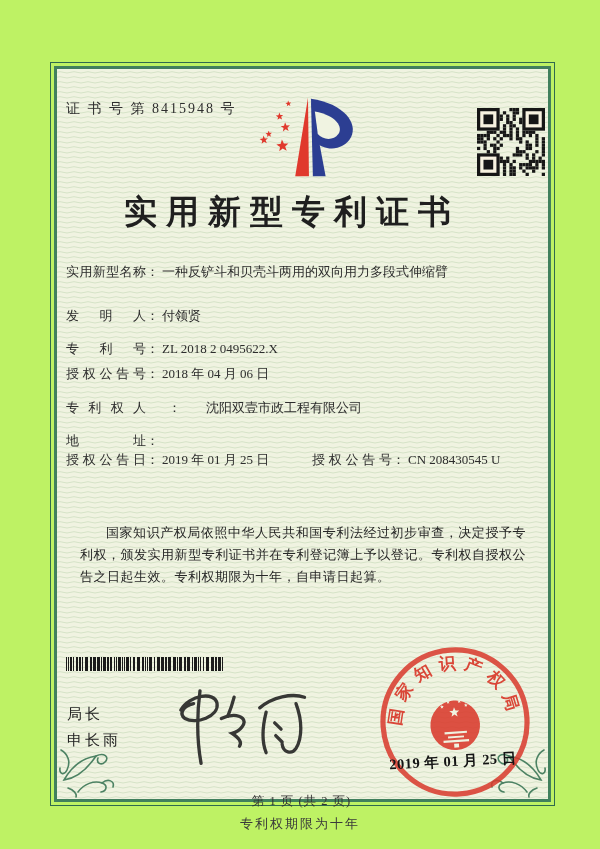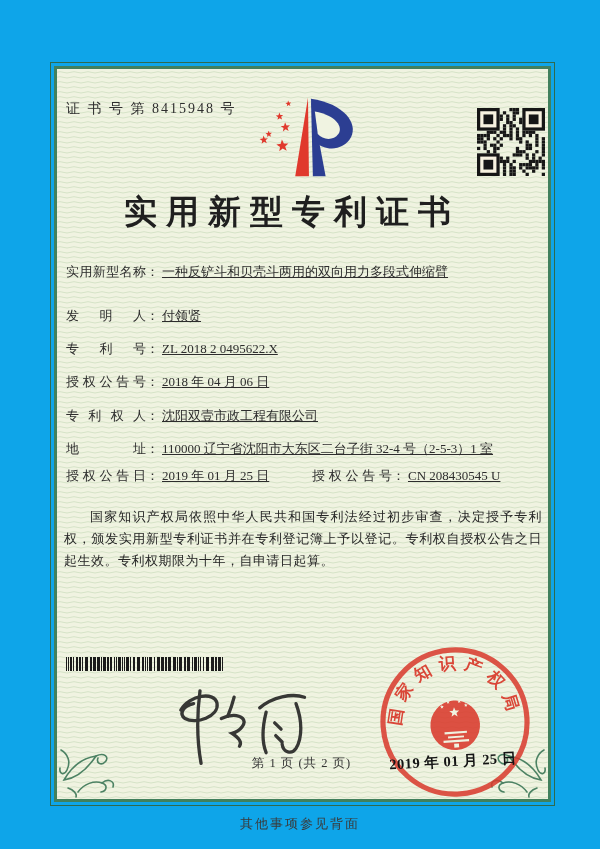--- a/index.html
+++ b/index.html
@@ -1,18 +1,18 @@
 <!DOCTYPE html>
 <html><head>
 <meta charset="utf-8">
 <style>
   html,body{margin:0;padding:0;}
   .page{
     position:relative; width:600px; height:849px;
-    background:#0ea5e9; overflow:hidden;
+    background:#bef264; overflow:hidden;
     font-family:"Liberation Serif","DejaVu Serif",serif;
     color:#2a2a2a;
   }
   
   .frame{position:absolute; left:50px; top:62px; width:503px; height:742px;
     border:1.5px solid #2f6a4e; z-index:1;}
   .frame-inner{position:absolute; inset:3px; border:3px solid #41805d;
     background:#f0f3e1; overflow:hidden;}
   .frame-inner svg.guilloche{position:absolute; inset:0;}
   .orn{position:absolute; bottom:1px; width:60px; height:62px;}
@@ -25,46 +25,46 @@
   .logo{position:absolute; left:248px; top:90px; width:118px; height:98px; z-index:2;}
   .qr{position:absolute; left:477px; top:108px; width:68px; height:68px; z-index:2;}
   .title{position:absolute; left:0; top:190px; width:584px; text-align:center; z-index:2;
     font-size:33px; font-weight:600; letter-spacing:9px; color:#1f1f1f;}
 
   
   .fields{position:absolute; left:66px; top:262px; width:480px; z-index:2;
     font-size:13px; line-height:19px; color:#2d2d2d;}
   .row{display:flex; align-items:flex-start; margin-bottom:14px;}
   .row.name{margin-bottom:25px;}
-  .row.pno{margin-bottom:14px;}
+  .row.pno{margin-bottom:6px;}
   .row.fdate{margin-bottom:15px;}
-  .row.owner{}
-  .row.addr{margin-bottom:8px;}
+  .row.owner{gap:22px;}
+  .row.addr{margin-bottom:0;}
   .lbl{display:inline-block; width:80px; text-align:justify; text-align-last:justify; flex:0 0 80px;}
   .colon{flex:0 0 auto;}
-  .val{margin-left:3px;text-decoration:underline;}
+  .val{margin-left:3px;}
   .val.wrap{max-width:356px;}
   .val.gd{flex:0 0 150px;}
 
   
   .paras{position:absolute; left:64px; top:506px; width:478px; z-index:2;
     font-size:13px; line-height:22px; text-align:justify; color:#262626;}
-  .paras p{margin:0; text-indent:2em; letter-spacing:0.5px;}
+  .paras p{margin:16px; text-indent:2em; letter-spacing:0.5px;}
 
   
   .barcode{position:absolute; left:66px; top:657px; width:160px; height:14px; z-index:2;}
   .signer{position:absolute; left:67px; top:701px; z-index:2; font-size:15px;
     letter-spacing:3px; color:#222; line-height:26px;}
   .signature{position:absolute; left:168px; top:676px; width:160px; height:100px; z-index:3;}
   .seal{position:absolute; left:366px; top:642px; width:178px; height:160px; z-index:3;
     transform:rotate(-4deg); opacity:0.93;}
   .seal-date{position:absolute; left:360px; top:752px; width:186px; z-index:4;
     text-align:center; font-size:14.5px; font-weight:700; color:#141414;
     letter-spacing:0.5px; transform:rotate(-3deg);}
-  .page-no{position:absolute; left:50px; top:755px; width:503px; text-align:center; z-index:2;
+  .page-no{position:absolute; left:50px; top:793px; width:503px; text-align:center; z-index:2;
     font-size:12.5px; letter-spacing:1px; color:#333;}
   .back-note{position:absolute; left:0; top:815px; width:600px; text-align:center; z-index:2;
     font-size:13px; letter-spacing:2px; color:#3a3a3a;}
 </style>
 </head>
 <body>
 
 <div class="page">
 
   <div class="frame">
@@ -426,21 +426,20 @@
       <span class="val">2018 年 04 月 06 日</span>
     </div>
     <div class="row owner">
       <span class="lbl">专利权人</span>
         <span class="colon">：</span>
       <span class="val">沈阳双壹市政工程有限公司</span>
     </div>
     <div class="row addr">
       <span class="lbl">地址</span>
         <span class="colon">：</span>
-      <span class="val wrap">110000 辽宁省沈阳市大东区二台子街 32-4 号（2-5-3）1 室</span>
     </div>
     <div class="row">
       <span class="lbl">授权公告日</span>
         <span class="colon">：</span>
       <span class="val gd">2019 年 01 月 25 日</span>
       <span class="lbl">授权公告号</span>
         <span class="colon">：</span>
       <span class="val">CN 208430545 U</span>
     </div>
   </div>
@@ -493,20 +492,24 @@
       <rect x="132" y="0" width="1" height="14" fill="#1b1b1b"></rect>
       <rect x="134" y="0" width="1" height="14" fill="#1b1b1b"></rect>
       <rect x="137" y="0" width="1" height="14" fill="#1b1b1b"></rect>
       <rect x="140" y="0" width="3" height="14" fill="#1b1b1b"></rect>
       <rect x="145" y="0" width="3" height="14" fill="#1b1b1b"></rect>
       <rect x="149" y="0" width="2" height="14" fill="#1b1b1b"></rect>
       <rect x="152" y="0" width="3" height="14" fill="#1b1b1b"></rect>
       <rect x="156" y="0" width="1" height="14" fill="#1b1b1b"></rect>
     </svg>
 
+  <div class="signer">
+    <div>局长</div>
+    <div>申长雨</div>
+  </div>
 
   <svg class="signature" viewBox="0 0 150 90">
     <g fill="none" stroke="#1f1f1f" stroke-width="3.1" stroke-linecap="round" opacity="0.88">
       <path d="M30 12 C27 35 27 58 31 80"></path>
       <path d="M12 30 C20 16 44 12 46 24 C48 36 26 44 16 38 C10 34 14 26 24 24"></path>
       <path d="M62 18 C60 26 58 31 56 36"></path>
       <path d="M50 38 C58 34 66 34 70 38 C74 42 68 50 60 52 C66 56 70 60 67 64"></path>
       <path d="M86 28 C98 18 116 14 128 18"></path>
       <path d="M92 32 C88 48 88 60 92 70"></path>
       <path d="M120 24 C126 40 126 56 120 66 C116 72 108 70 107 62"></path>
@@ -536,15 +539,15 @@
         <rect x="86" y="112" width="28" height="2.6"></rect>
         <rect x="90" y="117.5" width="20" height="2.4"></rect>
         <rect x="84" y="122.5" width="32" height="2.6"></rect>
         <rect x="97" y="127" width="6" height="5"></rect>
       </g>
     </g>
   </svg>
   <div class="seal-date">2019 年 01 月 25 日</div>
 
   <div class="page-no">第 1 页 (共 2 页)</div>
-  <div class="back-note">其他事项参见背面</div>
+  <div class="back-note">专利权期限为十年</div>
 
 </div>
 
 </body></html>

